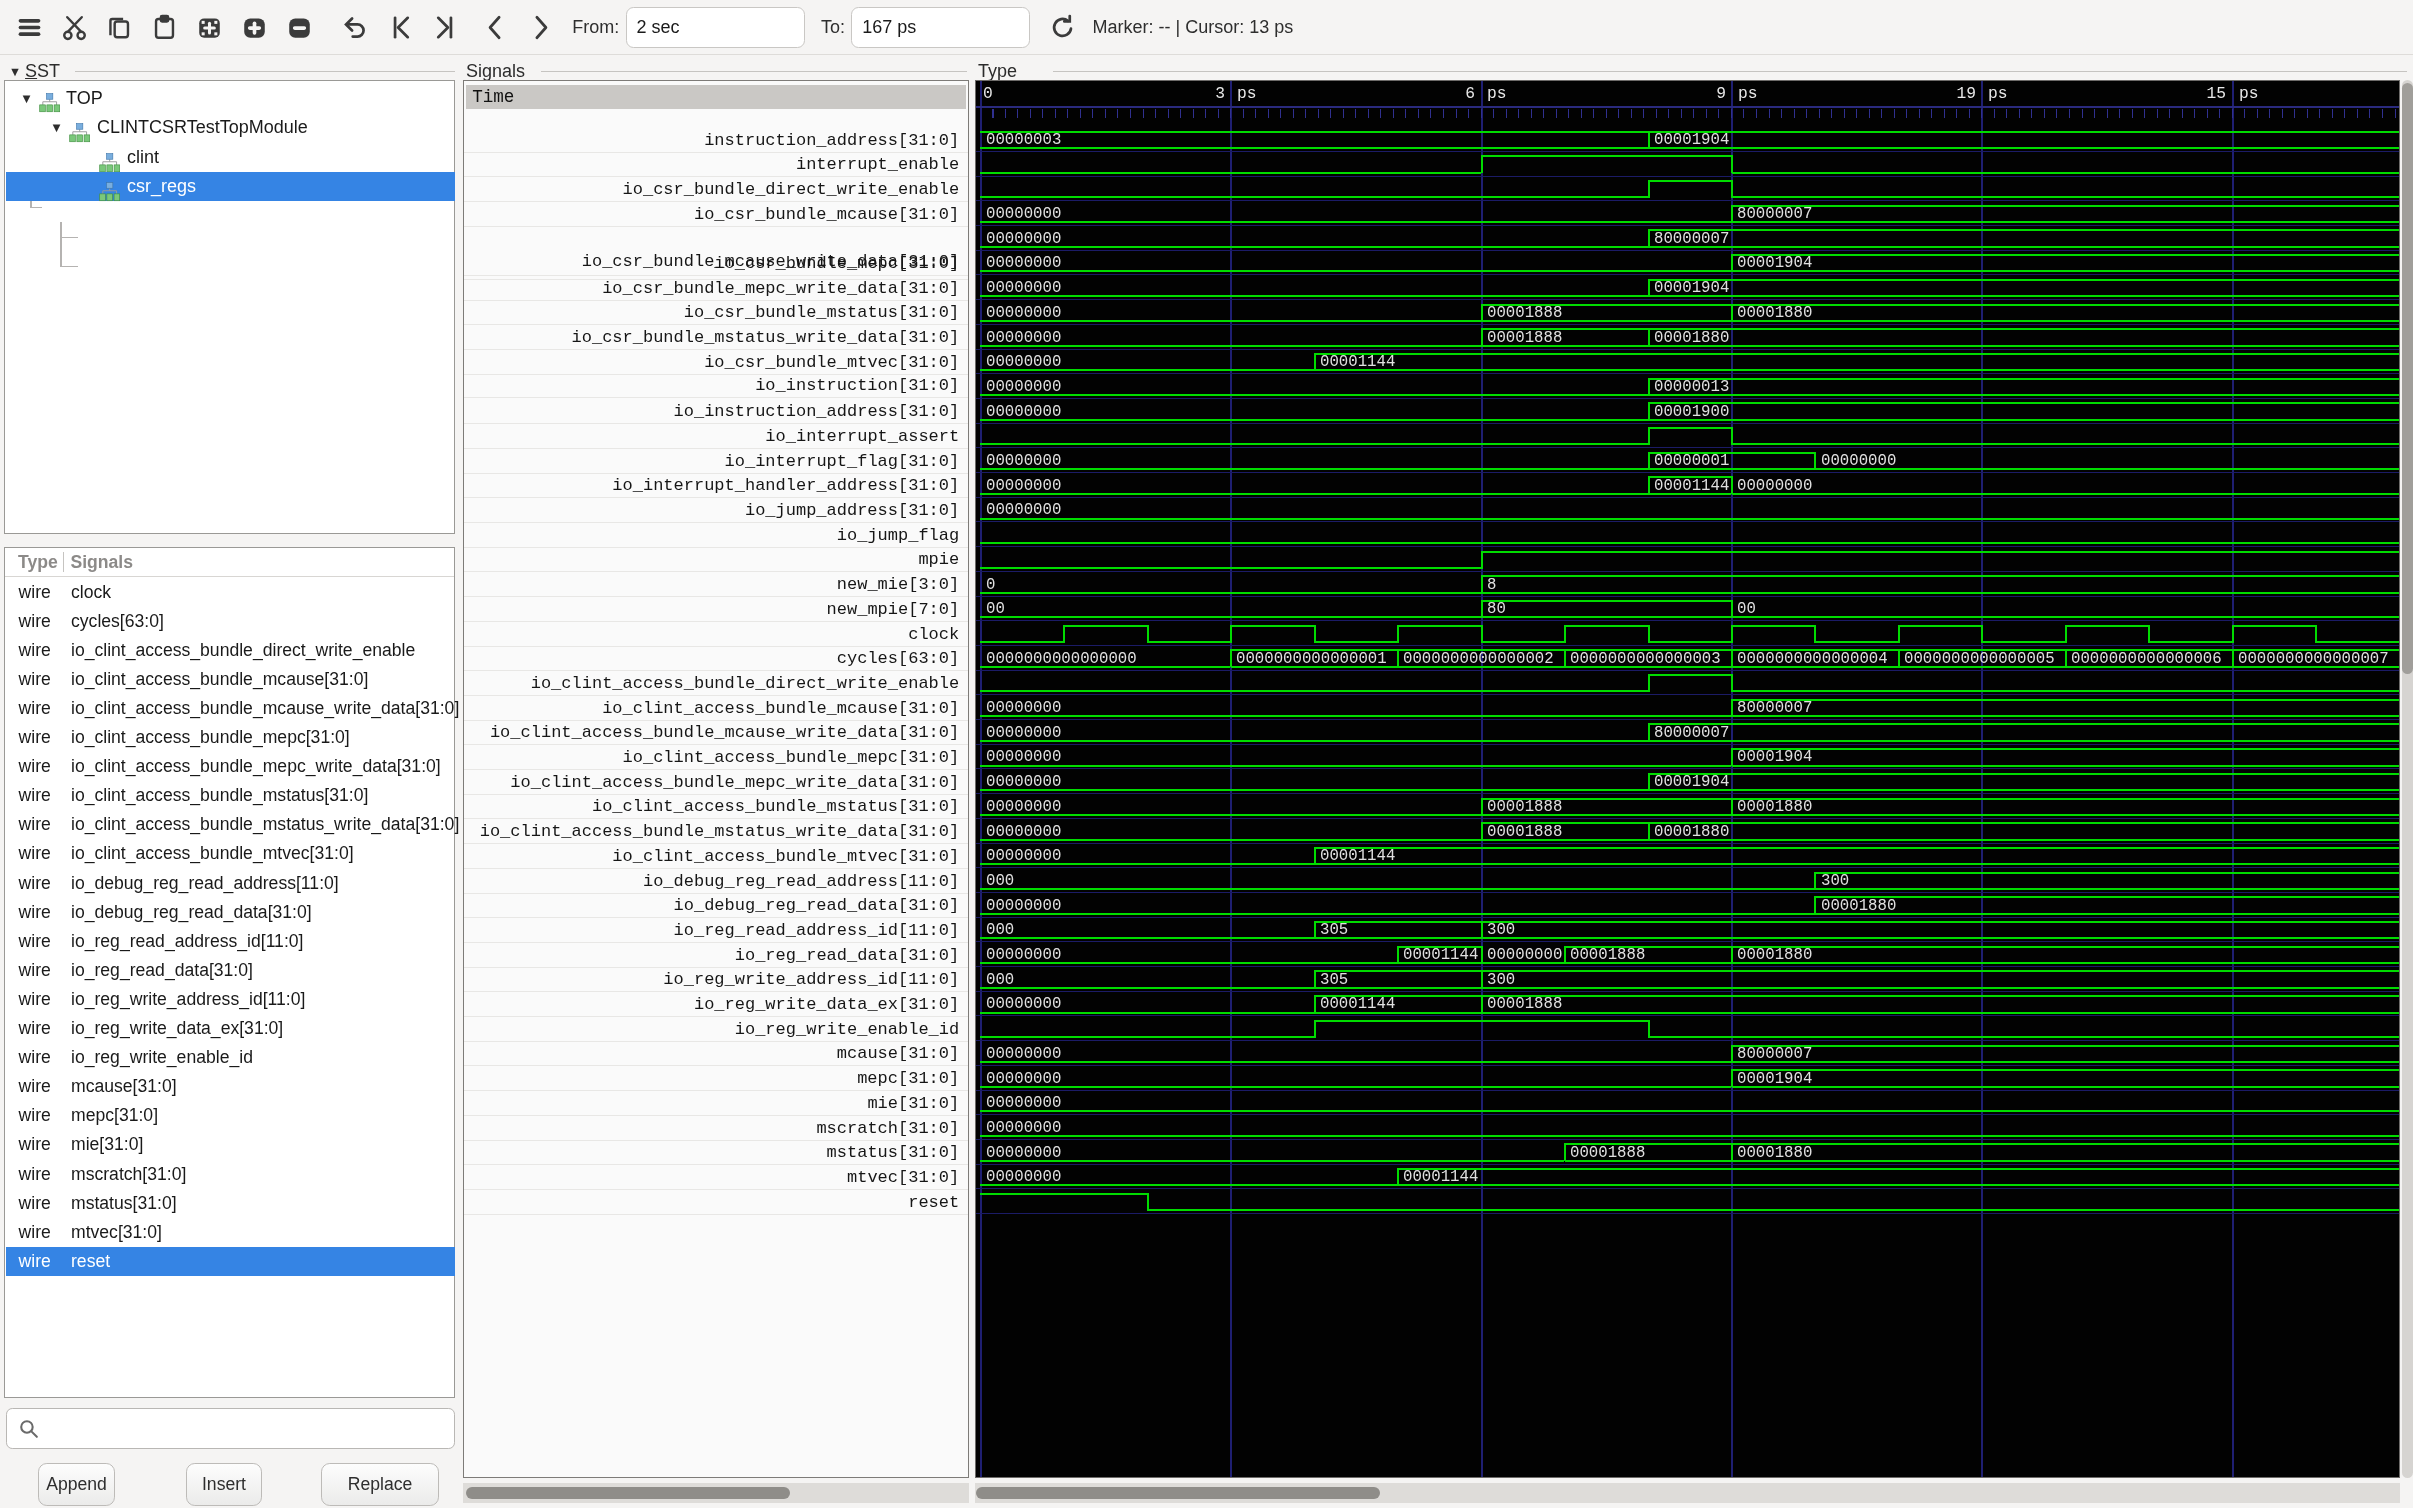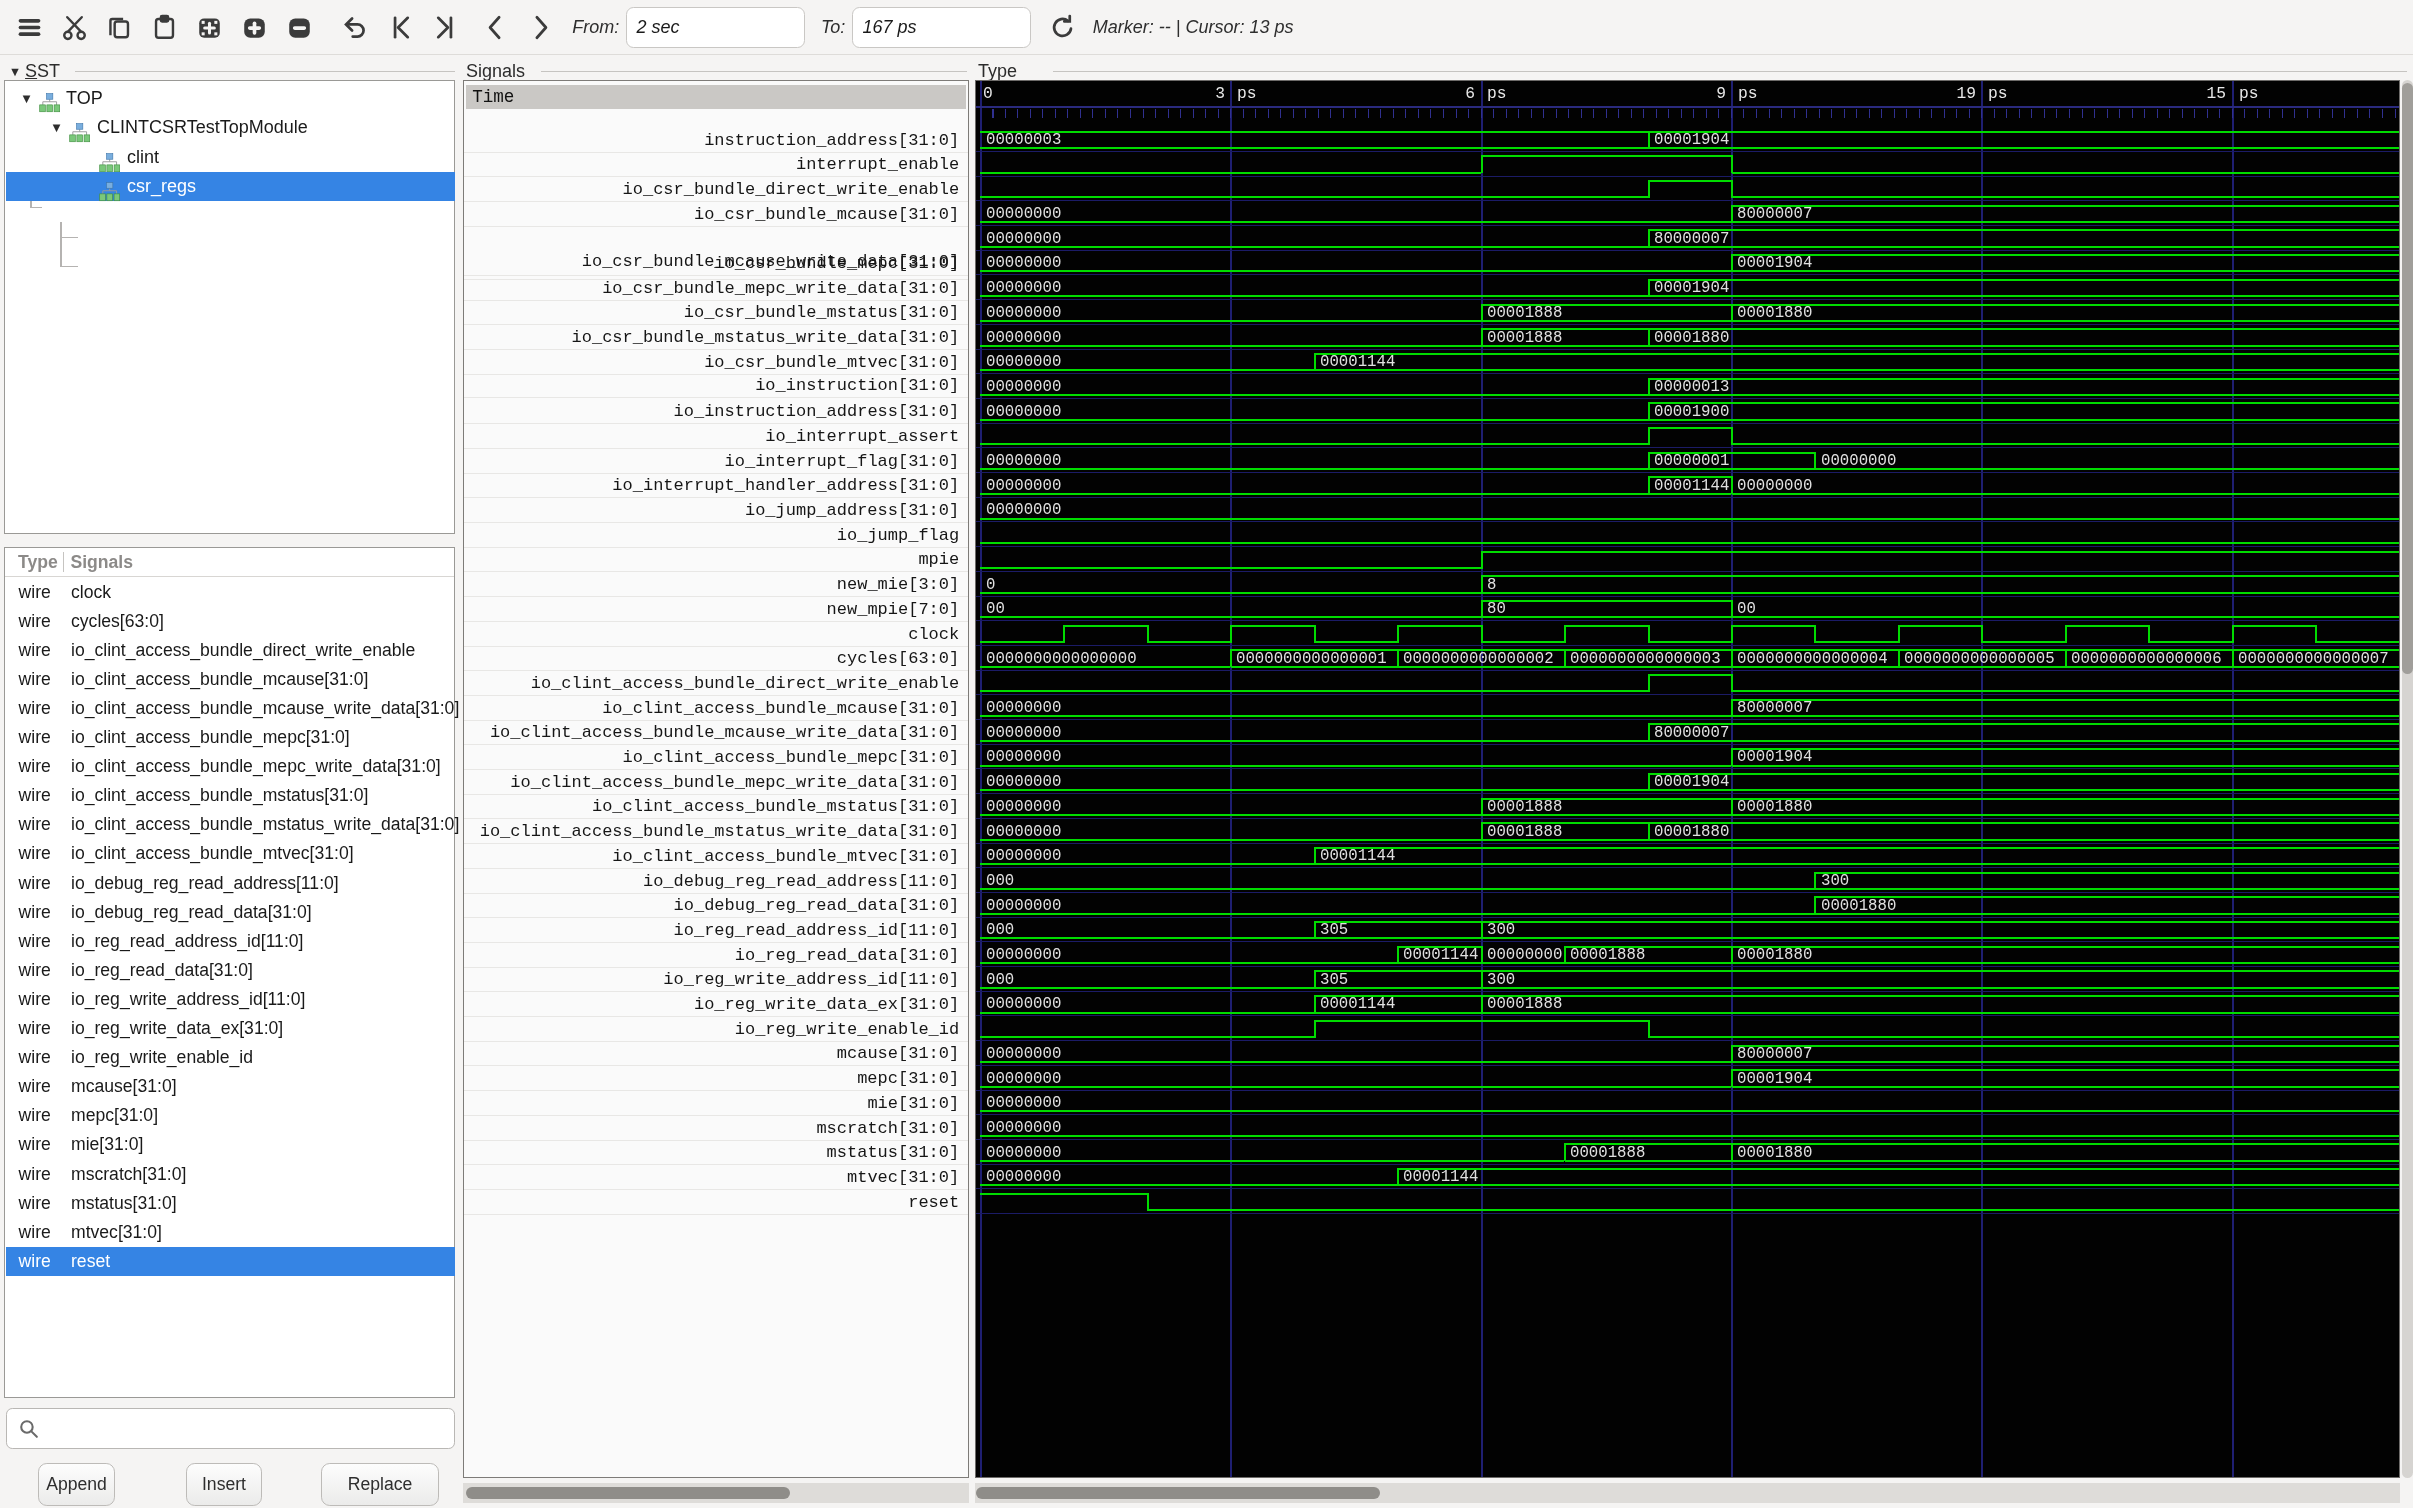--- a/index.html
+++ b/index.html
@@ -1,21 +1,21 @@
 <!DOCTYPE html>
 <html style="font-size:10px"><head>
 <meta charset="utf-8">
 <style>
   html,body{margin:0;padding:0;background:#f5f4f3;width:2413px;height:1508px;overflow:hidden;
     font-family:"Liberation Sans",sans-serif;}
   #app{position:absolute;left:0;top:0;width:2413px;height:1508px;background:#f5f4f3;}
   .abs{position:absolute;}
   
   #toolbar{left:0;top:0;width:2413px;height:54px;background:#f5f4f3;border-bottom:0.6px solid #dedcd9;
-    display:flex;align-items:center;font-style:italic;}
+    display:flex;align-items:center;}
   .tbtn{width:31px;height:35px;display:flex;align-items:center;justify-content:center;flex:0 0 auto;}
   .tlabel{font-size:18px;color:#2e2e2e;margin:0 6.3px 0 16.3px;flex:0 0 auto;}
   .tfield{width:157px;height:39px;background:#ffffff;border:0.6px solid #c9c7c4;border-radius:7.5px;
     font-size:18px;color:#1a1a1a;display:flex;align-items:center;padding:0 10px;flex:0 0 auto;}
   #marker-text{font-size:18px;color:#2e2e2e;margin-left:15px;white-space:pre;}
   
   .pane-title{font-size:18px;color:#2c2c2c;}
   .mn{text-decoration:underline;}
   .titleline{height:0.6px;background:#c6c4c1;}
   .lbox{background:#ffffff;border:0.6px solid #9a9996;box-sizing:border-box;}

